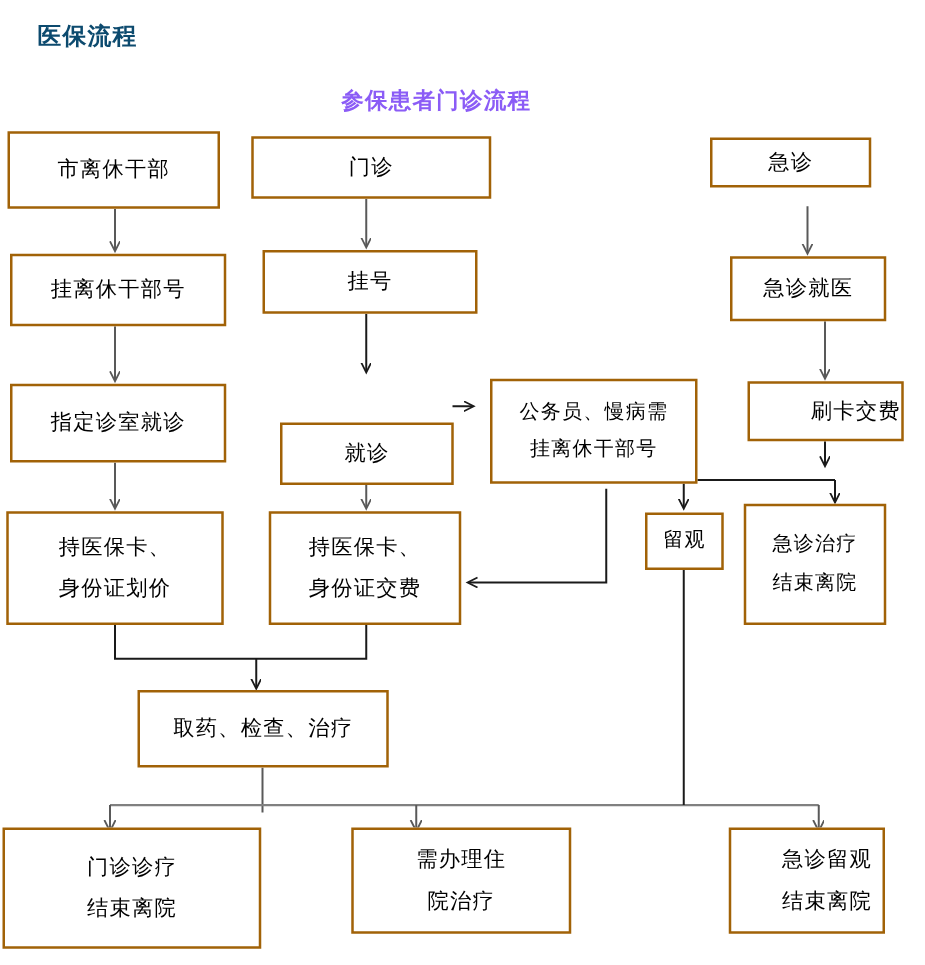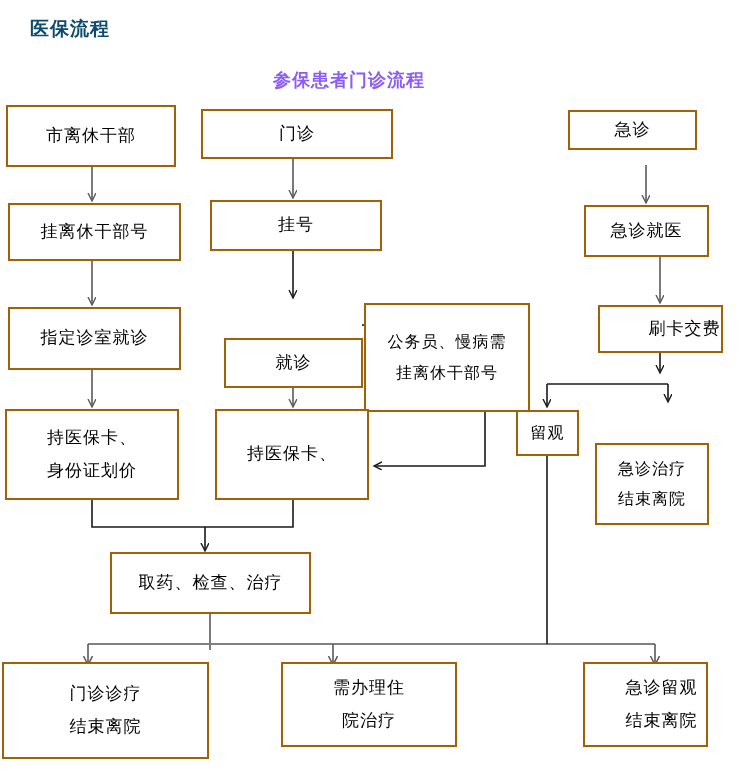--- a/index.html
+++ b/index.html
@@ -160,43 +160,44 @@
   </div>
 
   <div class="node" style="left:8px; top:307px; width:173px; height:63px;">
     <span class="ln">指定诊室就诊</span>
   </div>
 
   <div class="node" style="left:224px; top:300px; width:139px; height:50px;margin-top:38px;">
     <span class="ln">就诊</span>
   </div>
 
-  <div class="node small" style="left:364px; top:303px; width:166px; height:109px;">
+  <div class="node small" style="left:392px; top:303px; width:166px; height:84px;">
     <span class="ln">公务员、慢病需</span>
     <span class="ln">挂离休干部号</span>
   </div>
 
   <div class="node" style="left:598px; top:305px; width:125px; height:48px;padding-left:48px;">
     <span class="ln">刷卡交费</span>
   </div>
 
   <div class="node" style="left:5px; top:409px; width:174px; height:91px;">
     <span class="ln">持医保卡、</span>
     <span class="ln">身份证划价</span>
   </div>
 
   <div class="node" style="left:215px; top:409px; width:154px; height:91px;">
     <span class="ln">持医保卡、</span>
+    <span class="ln">身份证交费</span>
   </div>
 
   <div class="node small" style="left:516px; top:410px; width:63px; height:46px;">
     <span class="ln">留观</span>
   </div>
 
-  <div class="node small" style="left:595px; top:403px; width:114px; height:82px;margin-top:40px;">
+  <div class="node small" style="left:595px; top:403px; width:114px; height:97px;">
     <span class="ln">急诊治疗</span>
     <span class="ln">结束离院</span>
   </div>
 
   <div class="node" style="left:110px; top:552px; width:201px; height:62px;">
     <span class="ln">取药、检查、治疗</span>
   </div>
 
   <div class="node" style="left:2px; top:662px; width:207px; height:97px;">
     <span class="ln">门诊诊疗</span>

